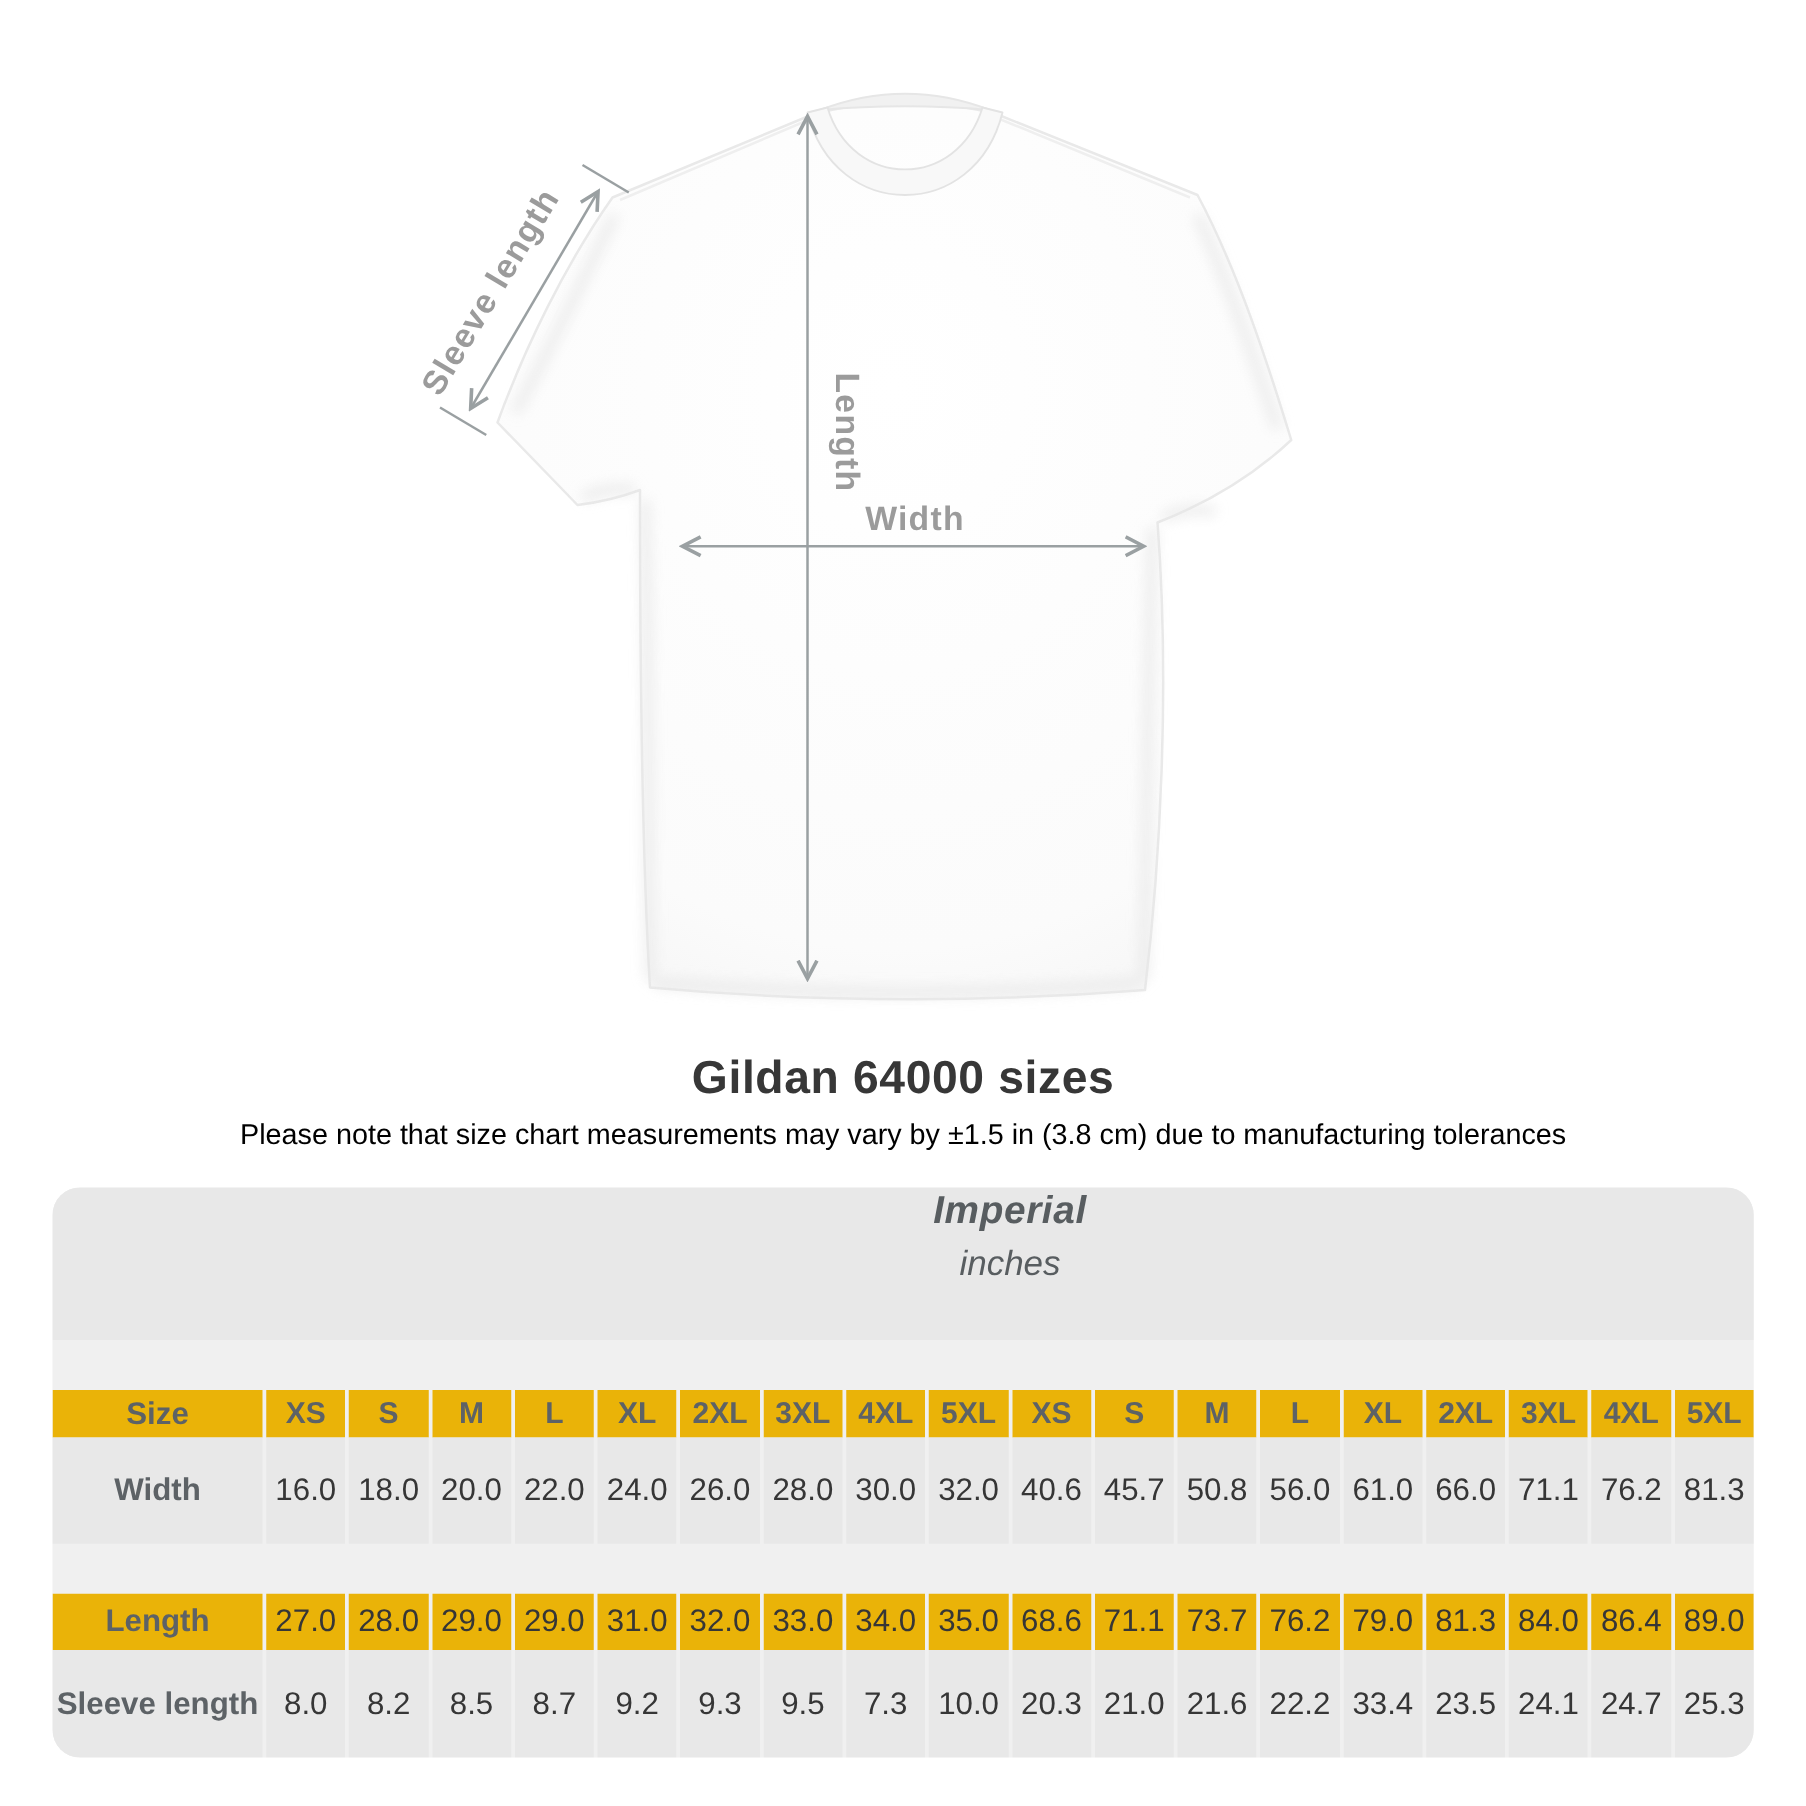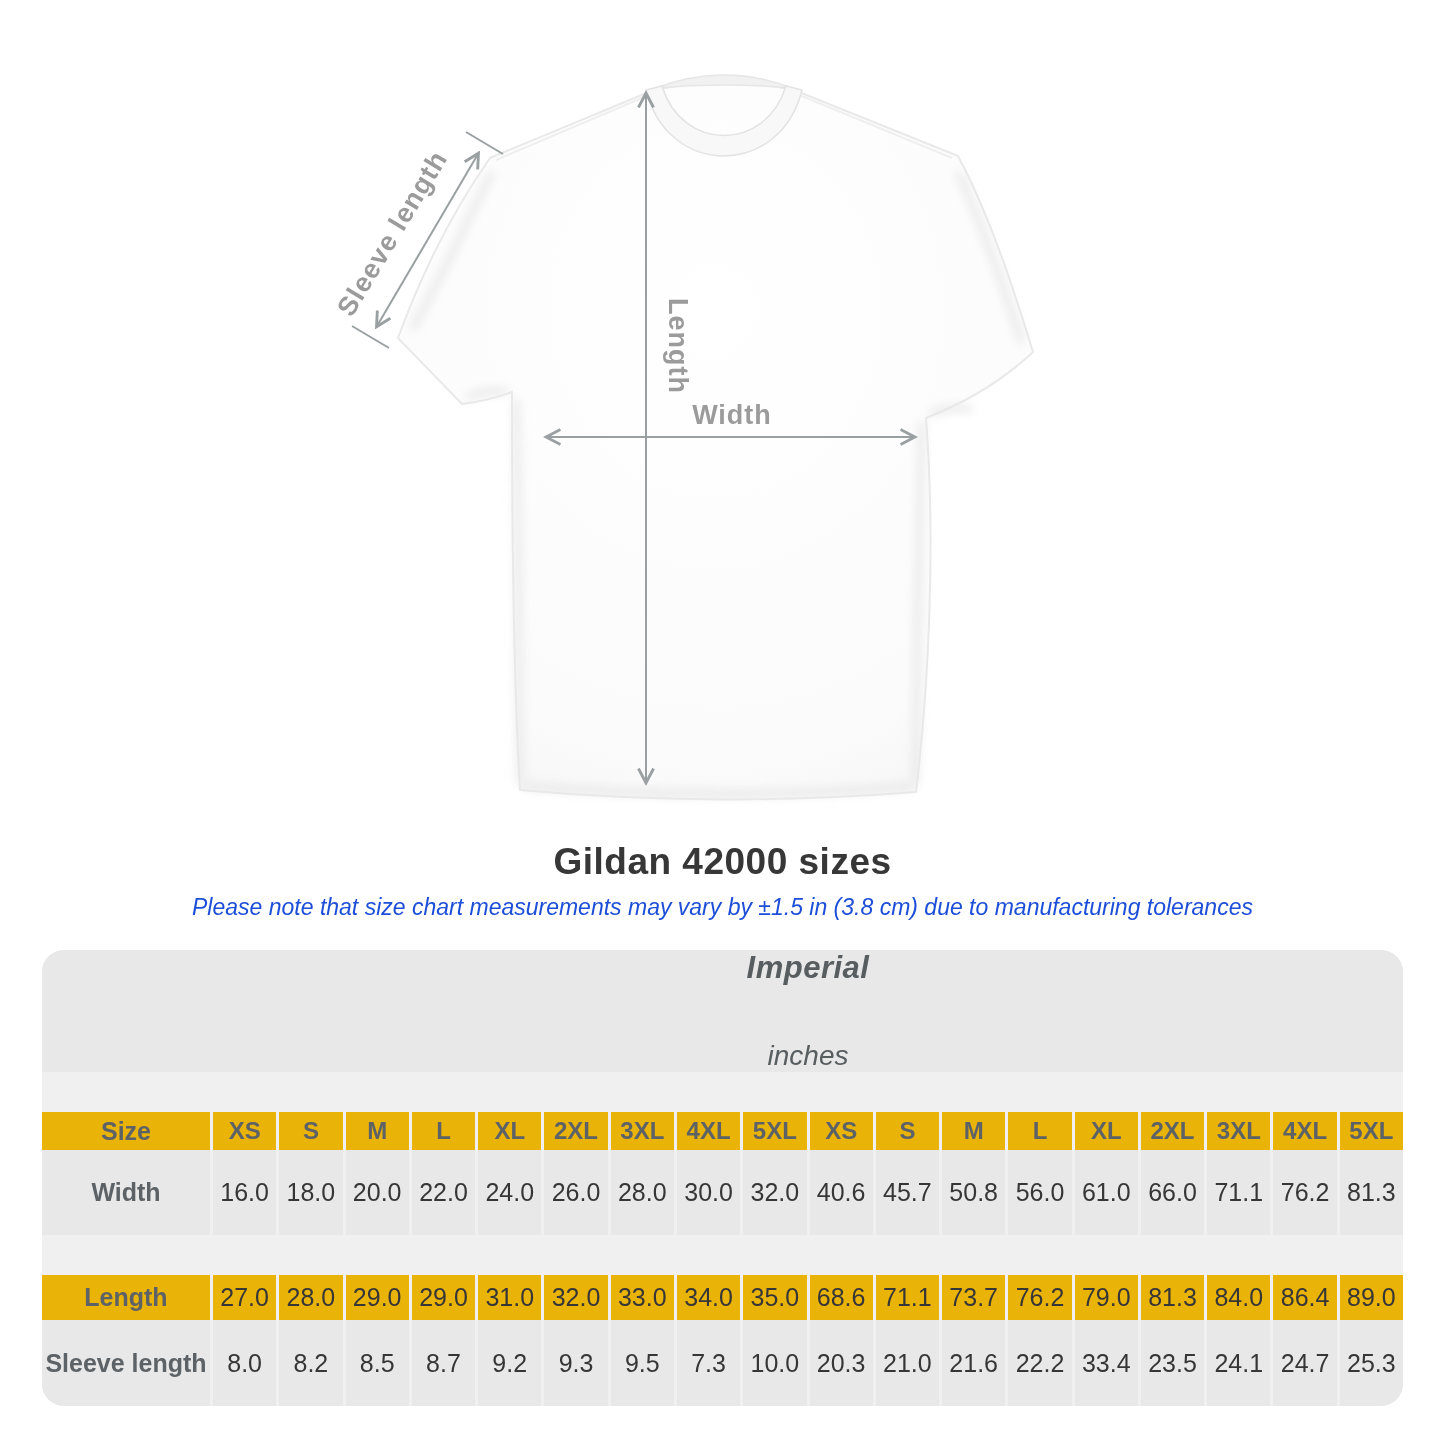--- a/index.html
+++ b/index.html
@@ -3,30 +3,30 @@
 <meta charset="utf-8">
 <style>
   html,body{margin:0;padding:0;background:#ffffff;}
   .page{position:relative;width:1445px;height:1445px;background:#ffffff;overflow:hidden;
         font-family:"Liberation Sans", sans-serif;}
   svg.diagram{position:absolute;left:0;top:0;display:block;}
 
   .title{position:absolute;top:841px;left:0;width:100%;margin:0;text-align:center;
          font-size:37px;font-weight:bold;color:#373737;letter-spacing:0.5px;}
   .subtitle{position:absolute;top:894px;left:0;width:100%;text-align:center;
-            font-size:23px;font-style:italic;color:#1d4ed8;}
+            font-size:23px;color:#000000;}
 
   .table-wrap{position:absolute;left:42px;top:950px;width:1361px;height:456px;
               background:#f0f0f0;border-radius:22px;overflow:hidden;}
   .grid{display:grid;width:100%;height:100%;
         grid-template-columns:168px repeat(18,1fr);
         grid-template-rows:122px 78px 85px 85px 86px;
         column-gap:3px;}
   .band{grid-column:1/-1;background:#e8e8e8;display:flex;padding-left:171px;box-sizing:border-box;}
-  .bandgroup{flex:1;display:flex;flex-direction:column;align-items:center;justify-content:space-between;gap:9px;}
+  .bandgroup{flex:1;display:flex;flex-direction:column;align-items:center;justify-content:flex-start;gap:9px;}
   .gname{font-size:31px;font-weight:bold;font-style:italic;color:#585d60;letter-spacing:0.5px;}
   .gunit{font-size:28px;font-style:italic;color:#585d60;}
   .cell{display:flex;align-items:center;justify-content:center;font-size:25px;color:#363636;}
   .shade-gray{background:#e8e8e8;}
   .shade-white{background:#eab308;margin-top:40px;}
   .rowlabel{font-weight:bold;color:#5d6266;}
   .sizehead{font-weight:bold;color:#5d6266;font-size:24px;}
 </style>
 </head>
 <body>
@@ -88,21 +88,21 @@
       <line x1="352" y1="326" x2="389" y2="348"></line>
     </g>
 
     <g fill="#9b9b9b" font-family="Liberation Sans, sans-serif" font-weight="bold" font-size="27" letter-spacing="1" text-anchor="middle">
       <text x="400" y="238" transform="rotate(-59 400 238)">Sleeve length</text>
       <text x="669" y="346" transform="rotate(90 669 346)">Length</text>
       <text x="732" y="424">Width</text>
     </g>
   </svg>
 
-  <h1 class="title">Gildan 42000 sizes</h1>
+  <h1 class="title">Gildan 64000 sizes</h1>
   <div class="subtitle">Please note that size chart measurements may vary by ±1.5 in (3.8 cm) due to manufacturing tolerances</div>
 
   <div class="table-wrap">
     <div class="grid" id="size-grid">
       <div class="band">
         <div class="bandgroup">
           <div class="gname">Imperial</div>
           <div class="gunit">inches</div>
         </div>
       </div>

